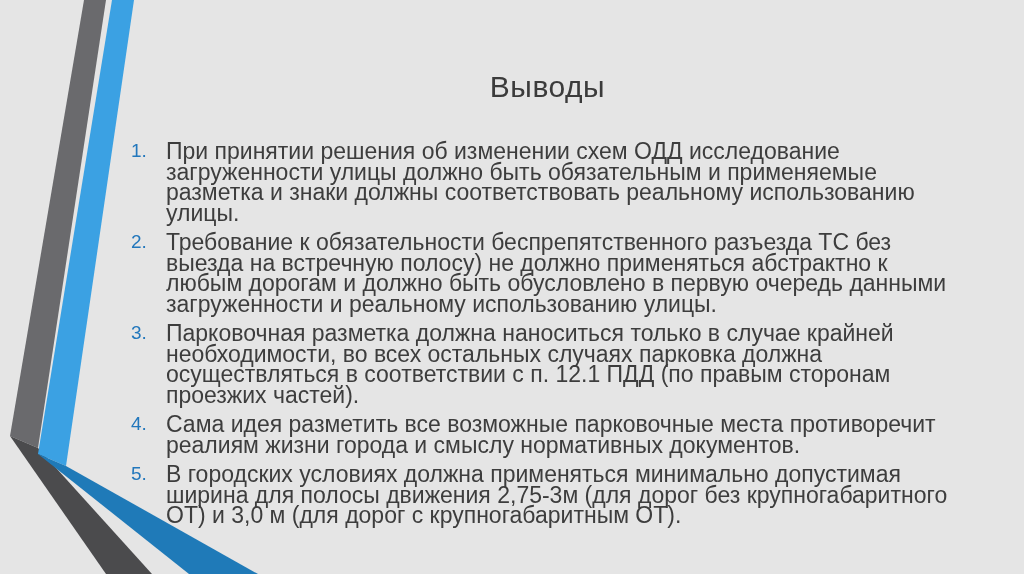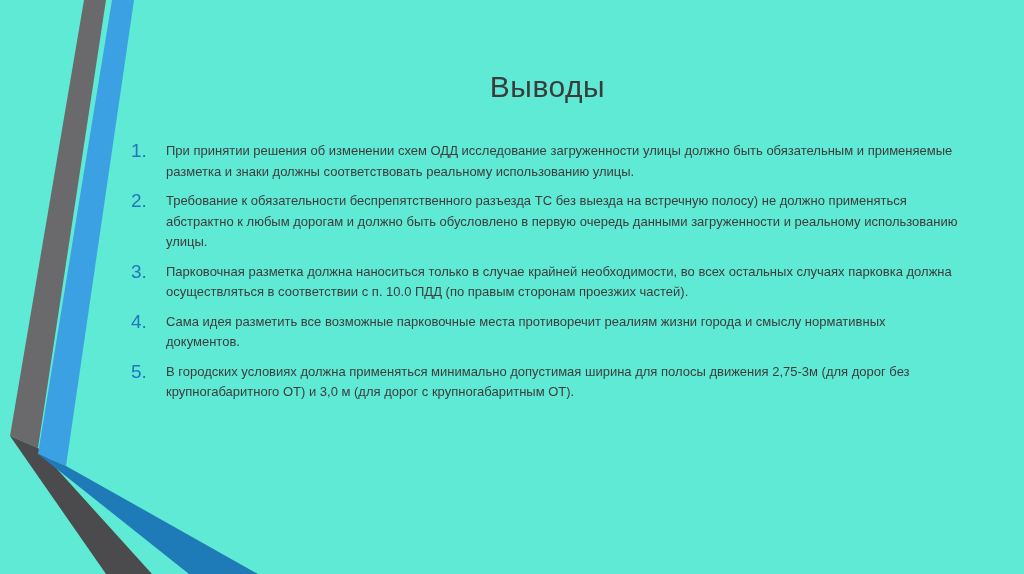--- a/index.html
+++ b/index.html
@@ -8,21 +8,21 @@
     width: 1024px;
     height: 574px;
     background: #ffffff;
     overflow: hidden;
     font-family: "Liberation Sans", "DejaVu Sans", sans-serif;
   }
   .slide {
     position: relative;
     width: 1024px;
     height: 574px;
-    background: #5eead4;
+    background: #e5e5e5;
   }
   .ribbon-svg {
     position: absolute;
     left: 0;
     top: 0;
     width: 300px;
     height: 574px;
     pointer-events: none;
   }
   .slide-title {
@@ -52,21 +52,21 @@
     flex: 0 0 35px;
     color: #2277bc;
     font-size: 19px;
     line-height: 20px;
     font-weight: 400;
   }
   .item-text {
     flex: 1 1 auto;
     max-width: 792px;
     color: #3d3d3d;
-    font-size: 13px;
+    font-size: 23px;
     line-height: 20.5px;
   }
 </style>
 </head>
 <body>
 
 <div class="slide">
 
   <svg class="ribbon-svg" viewBox="0 0 300 574" aria-hidden="true">
     <polygon points="84,0 106,0 38,448 10,436" fill="#6A6A6D"></polygon>
@@ -84,21 +84,21 @@
       <span class="item-text">При принятии решения об изменении схем ОДД исследование загруженности улицы должно быть обязательным и применяемые разметка и знаки должны соответствовать реальному использованию улицы.</span>
     </div>
 
     <div class="list-item">
       <span class="item-number">2.</span>
       <span class="item-text">Требование к обязательности беспрепятственного разъезда ТС без выезда на встречную полосу) не должно применяться абстрактно к любым дорогам и должно быть обусловлено в первую очередь данными загруженности и реальному использованию улицы.</span>
     </div>
 
     <div class="list-item">
       <span class="item-number">3.</span>
-      <span class="item-text">Парковочная разметка должна наноситься только в случае крайней необходимости, во всех остальных случаях парковка должна осуществляться в соответствии с п. 10.0 ПДД (по правым сторонам проезжих частей).</span>
+      <span class="item-text">Парковочная разметка должна наноситься только в случае крайней необходимости, во всех остальных случаях парковка должна осуществляться в соответствии с п. 12.1 ПДД (по правым сторонам проезжих частей).</span>
     </div>
 
     <div class="list-item">
       <span class="item-number">4.</span>
       <span class="item-text">Сама идея разметить все возможные парковочные места противоречит реалиям жизни города и смыслу нормативных документов.</span>
     </div>
 
     <div class="list-item">
       <span class="item-number">5.</span>
       <span class="item-text">В городских условиях должна применяться минимально допустимая ширина для полосы движения 2,75-3м (для дорог без крупногабаритного ОТ) и 3,0 м (для дорог с крупногабаритным ОТ).</span>

